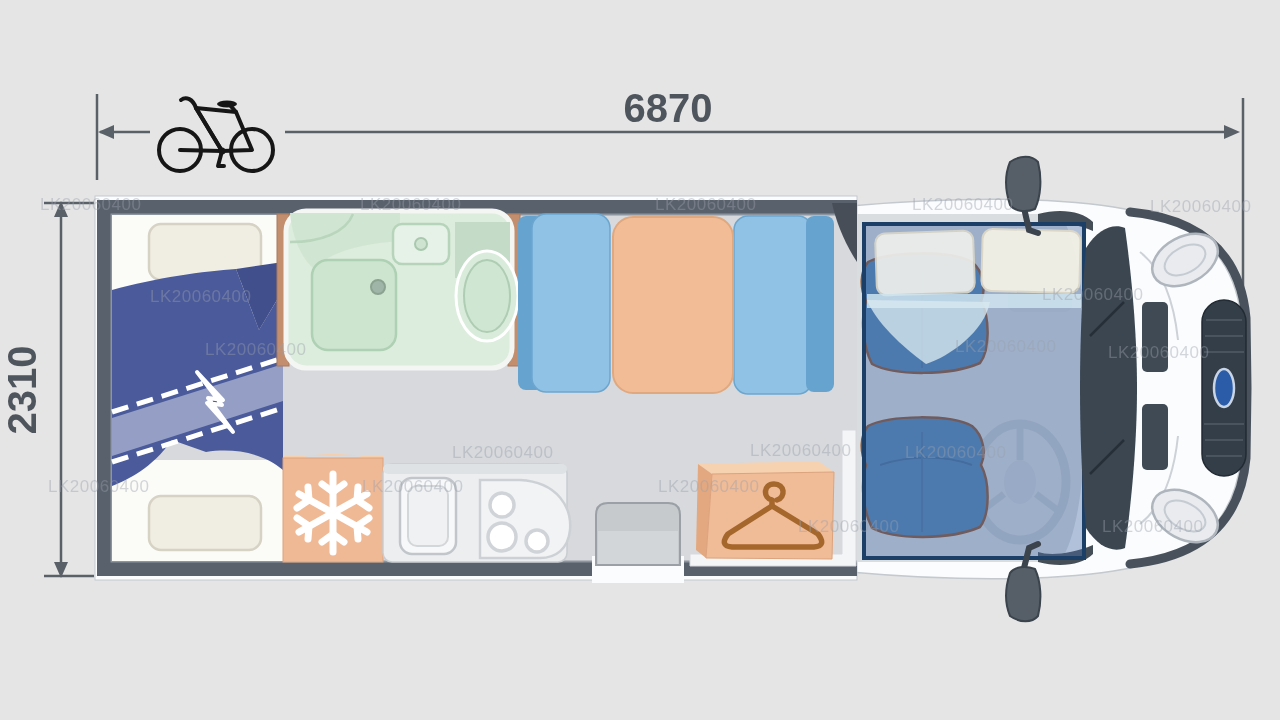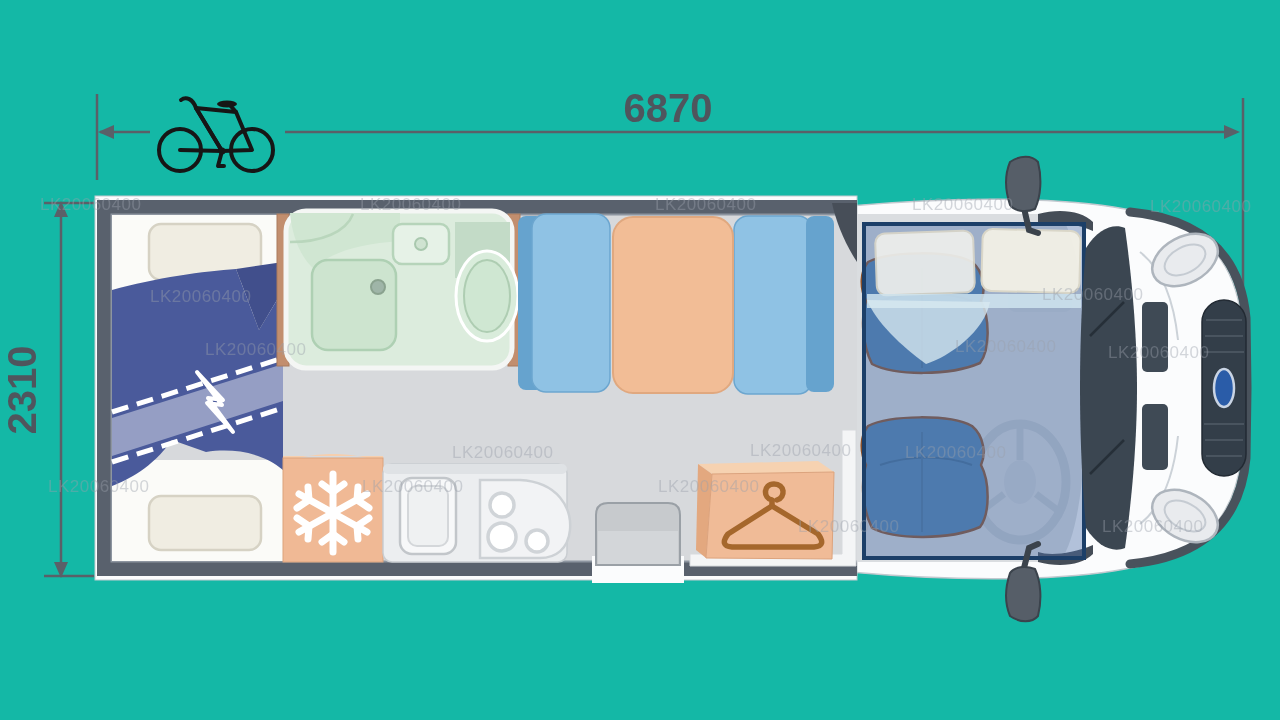--- a/index.html
+++ b/index.html
@@ -1,16 +1,16 @@
 <!DOCTYPE html>
 <html><head>
 <meta charset="utf-8">
 <style>
   html,body{margin:0;padding:0;background:#ffffff;}
-  #canvas{position:relative;width:1280px;height:720px;background:#14b8a6;overflow:hidden;
+  #canvas{position:relative;width:1280px;height:720px;background:#e5e5e5;overflow:hidden;
           font-family:"Liberation Sans",sans-serif;}
   svg{display:block;}
   text.dim{font-family:"Liberation Sans",sans-serif;font-weight:bold;font-size:40px;fill:#4f555d;}
   text.wm{font-family:"Liberation Sans",sans-serif;font-size:17px;fill:#9aa0ab;opacity:.42;letter-spacing:.5px;}
 </style>
 </head>
 <body>
 
 <div id="canvas">
 <svg width="1280" height="720" viewBox="0 0 1280 720">

